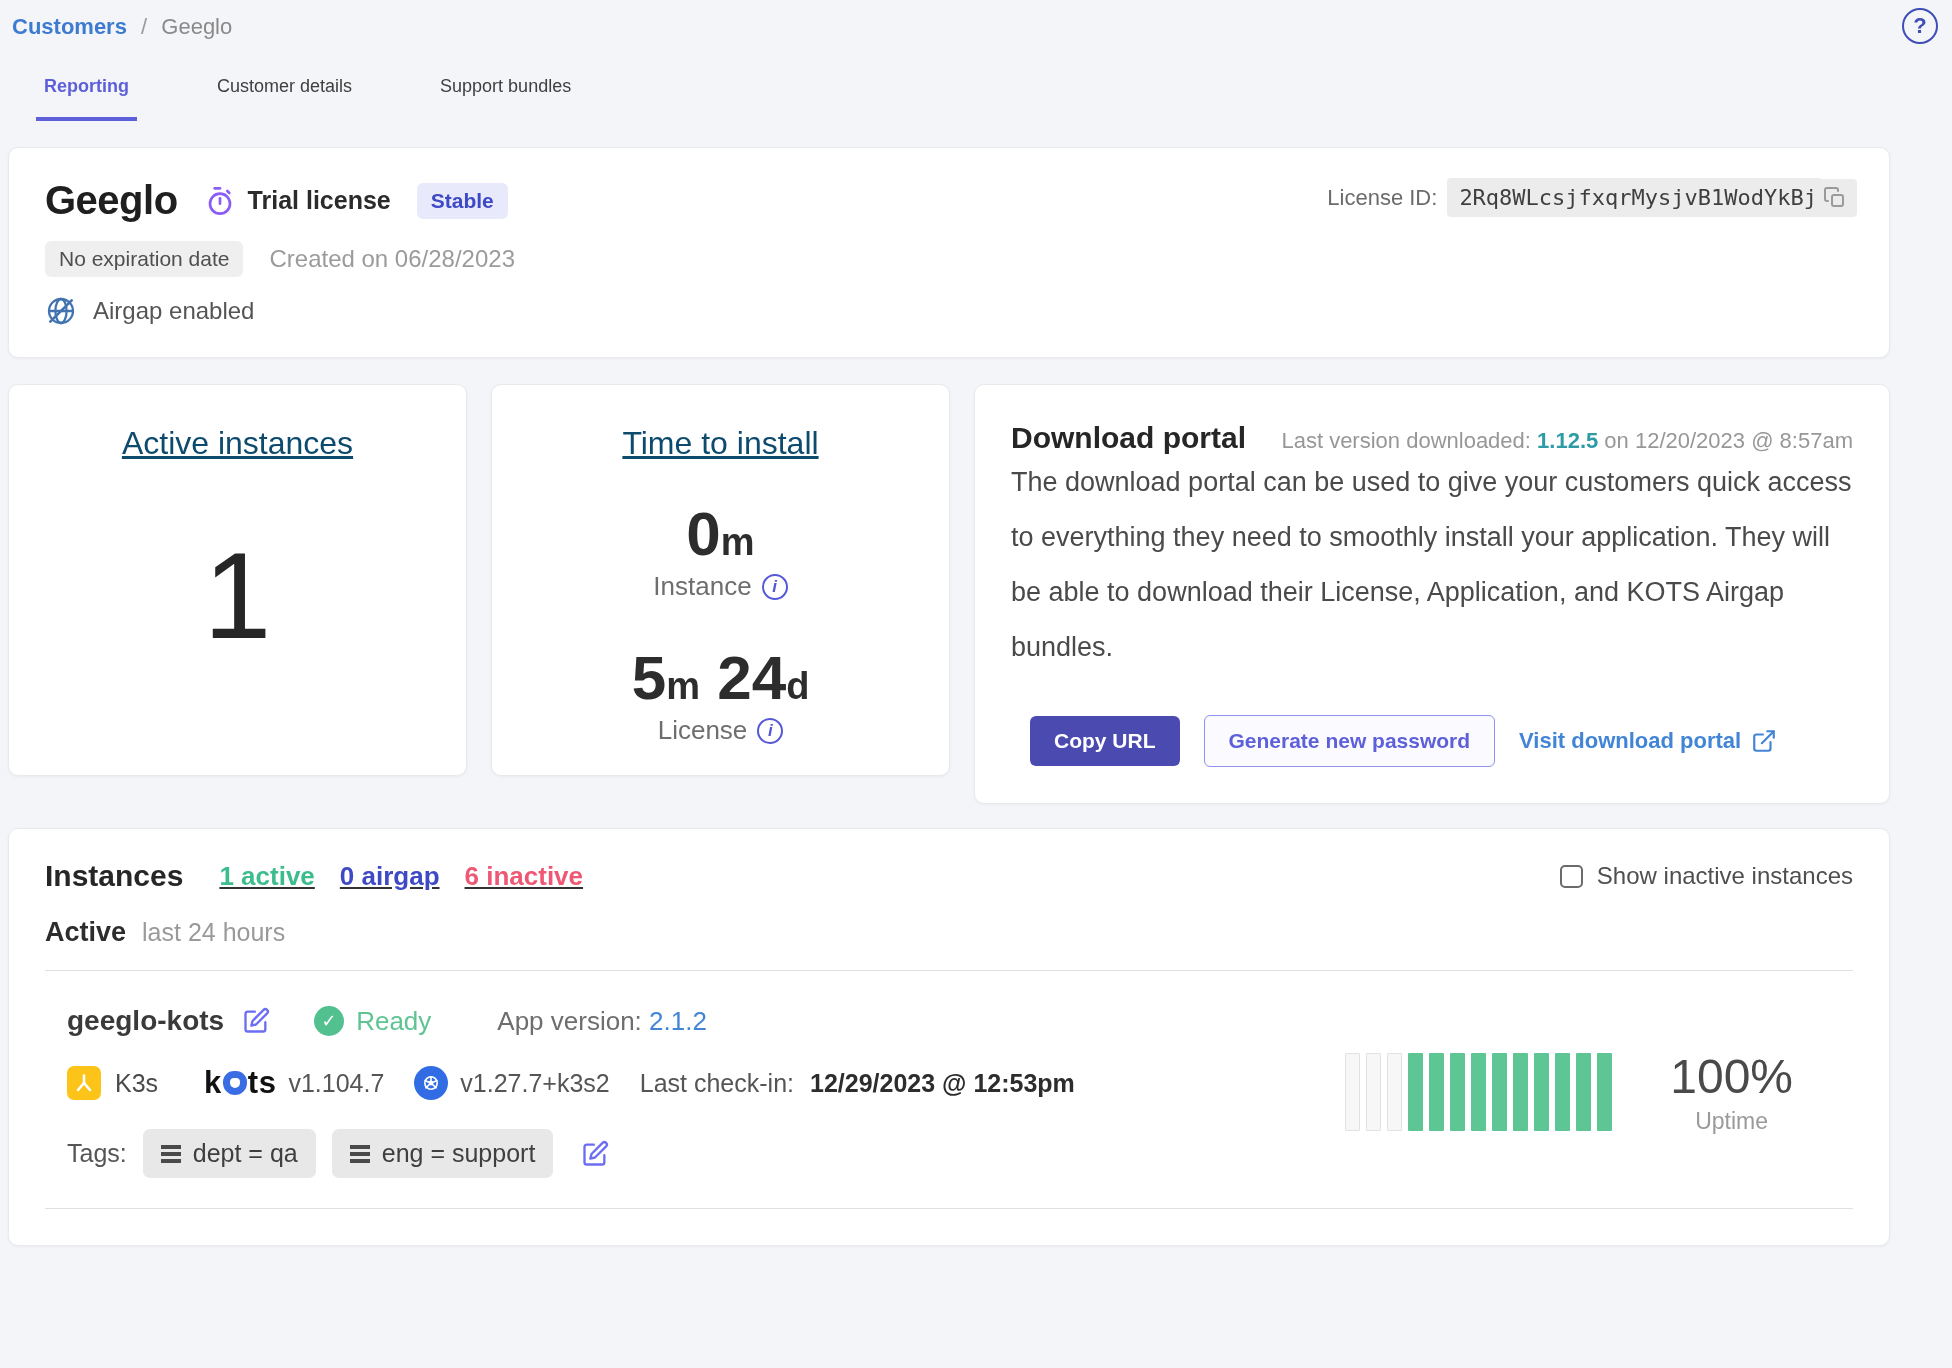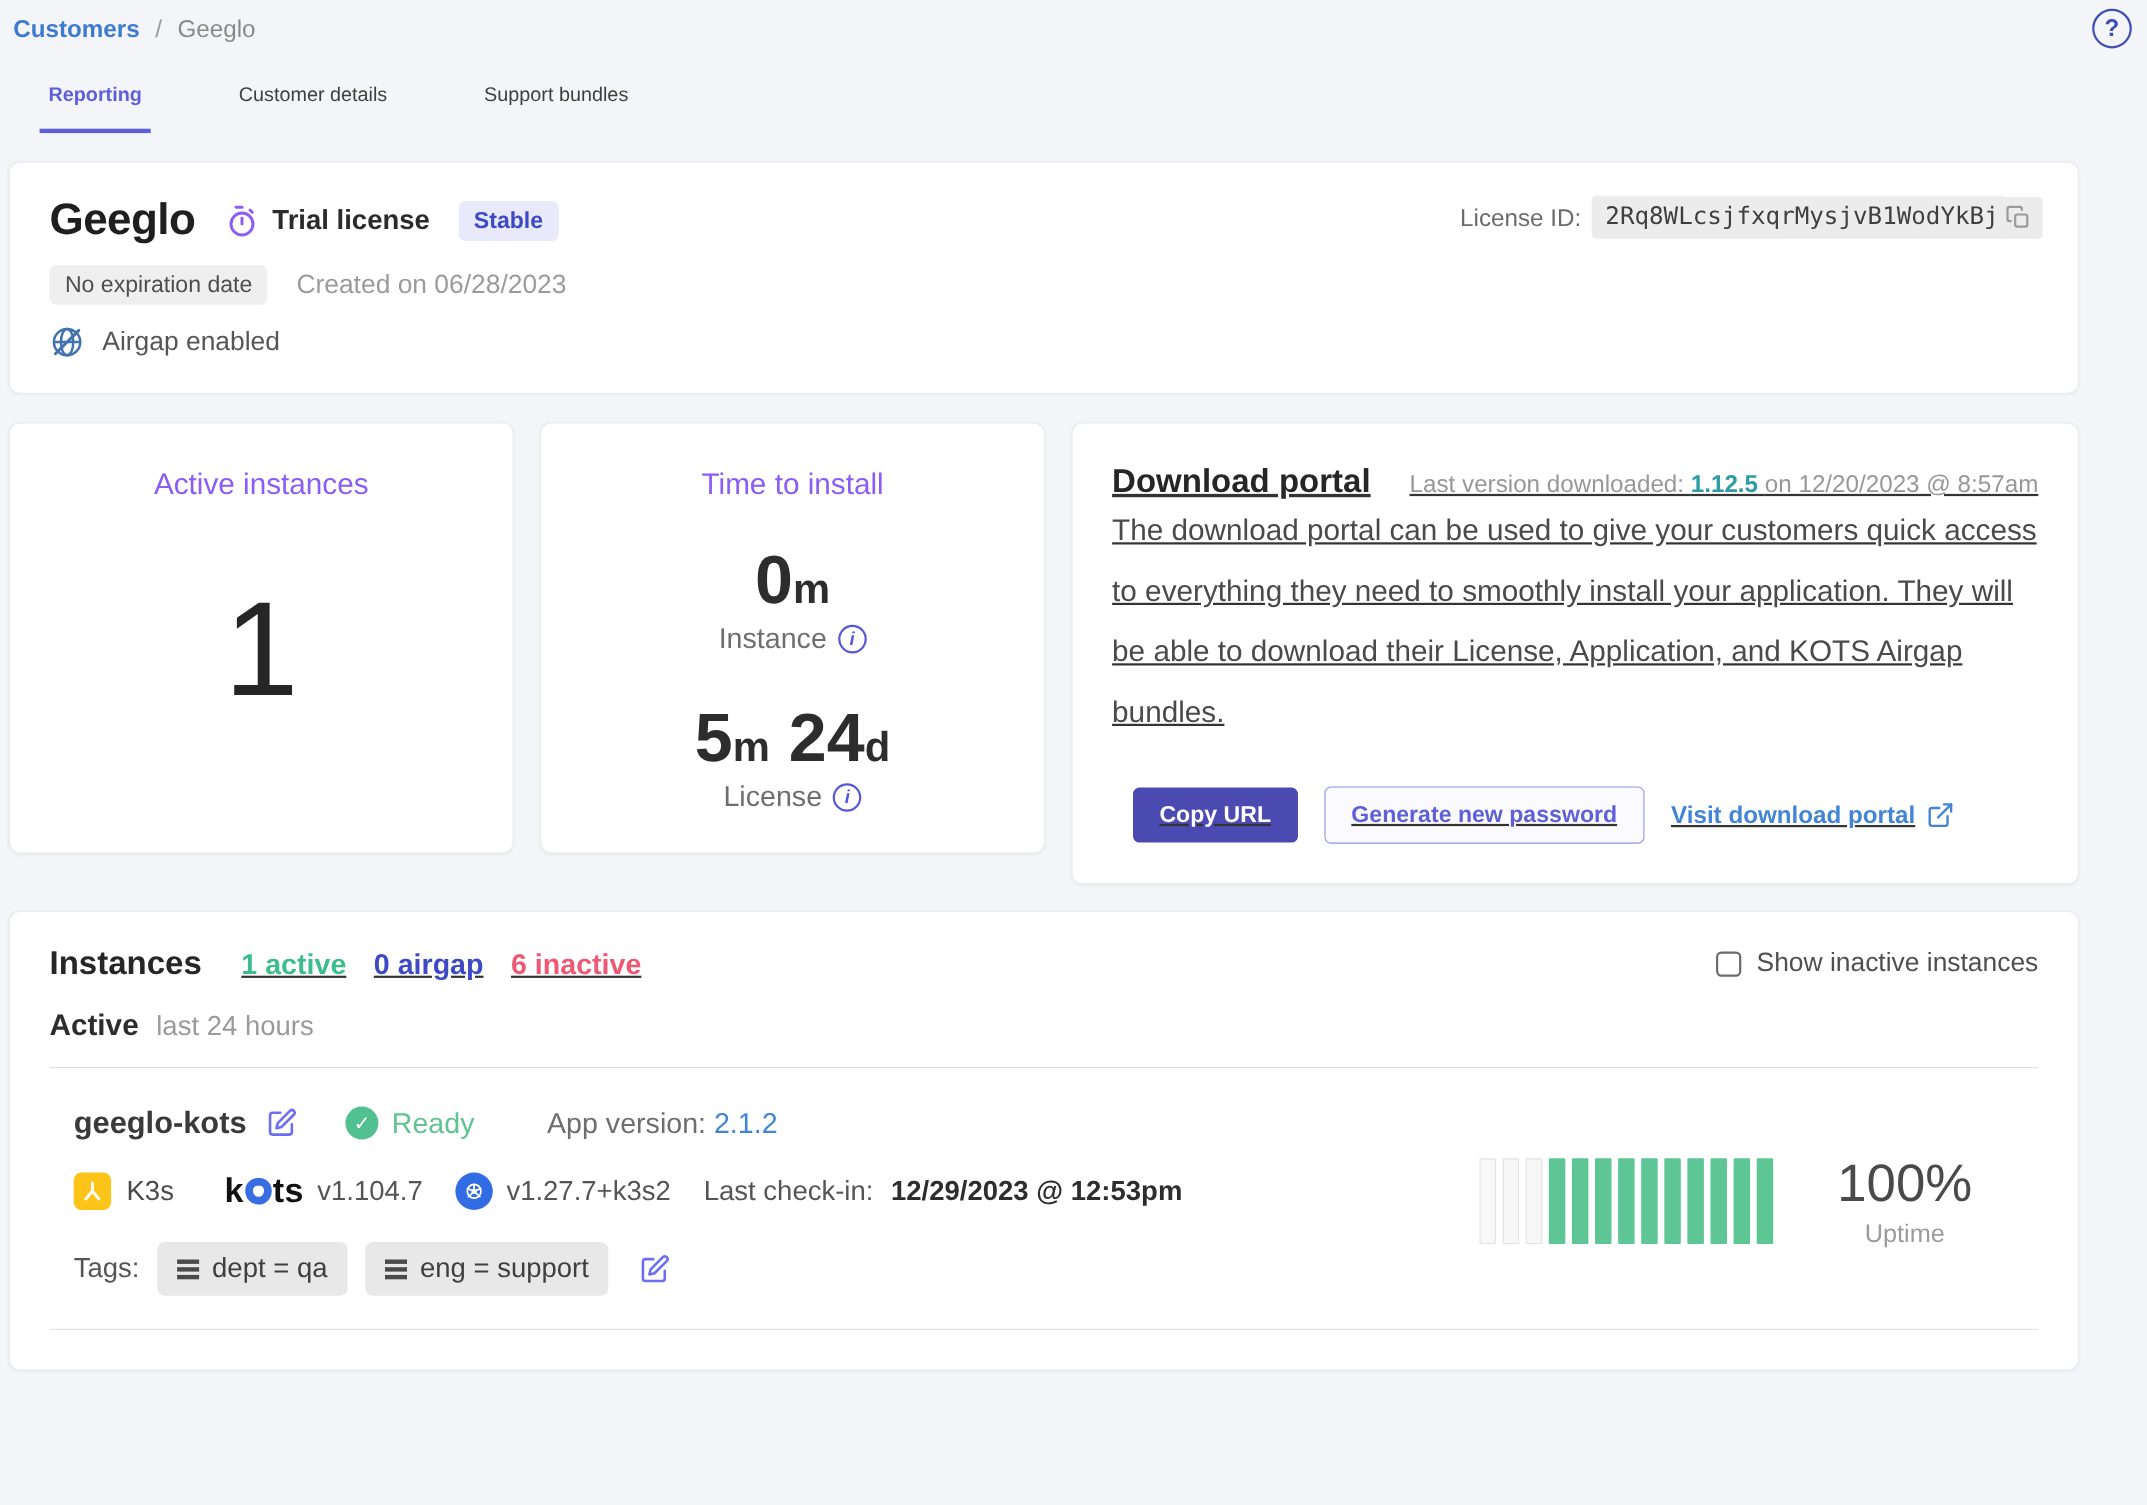--- a/index.html
+++ b/index.html
@@ -56,31 +56,31 @@
   .license-id-box {
     background:#ececec; border-radius:4px 0 0 4px; padding:7px 4px 7px 12px;
     font-family:"DejaVu Sans Mono","Liberation Mono",monospace; font-size:22px; color:#3f3f3f;
     display:flex; align-items:center;
   }
   .copy-chip { background:#ececec; border-radius:0 4px 4px 0; padding:7px 10px 7px 2px; cursor:pointer; color:#9a9a9a; display:flex; align-items:center; }
 
   
   .cards-row { display:flex; gap:24px; margin-top:26px; }
   .stat-card { width:459px; height:392px; padding-top:40px; text-align:center; flex:none; }
-  .stat-title { font-size:27px; color:#8b5cf6; }
+  .stat-title { font-size:32px; color:#0c4a6e;text-decoration:underline; }
   .big-number { font-size:122px; color:#262626; margin-top:64px; }
   .tti-value { font-size:62px; font-weight:700; color:#2d2d2d; margin-top:36px; }
   .tti-value .unit { font-size:38px; }
   .tti-label { font-size:26px; color:#6e6e6e; margin-top:2px; display:flex; align-items:center; justify-content:center; gap:10px; }
   .info-icon {
     width:26px; height:26px; border:2px solid #5558d9; border-radius:50%;
     color:#5558d9; font-size:17px; font-style:italic; font-weight:600;
     display:inline-flex; align-items:center; justify-content:center; cursor:pointer;
   }
-  .dp-card { flex:1; padding:36px;text-decoration:underline; }
+  .dp-card { flex:1; padding:36px; }
   .dp-head { display:flex; justify-content:space-between; align-items:baseline; }
   .dp-title { font-size:30px; font-weight:700; color:#262626; }
   .dp-meta { font-size:22px; color:#979797; }
   .dp-meta .version { color:#2e9ba6; font-weight:600; cursor:pointer; }
   .dp-desc { font-size:27px; line-height:55px; color:#4a4a4a; max-width:910px; }
   .dp-buttons { display:flex; align-items:center; gap:24px; margin-top:40px;padding-left:19px; }
   .link { color:#4285d6; font-size:22px; font-weight:600; cursor:pointer; display:inline-flex; align-items:center; gap:10px; }
 
   
   .instances-card { margin-top:24px; padding:30px 36px 36px 36px; }

